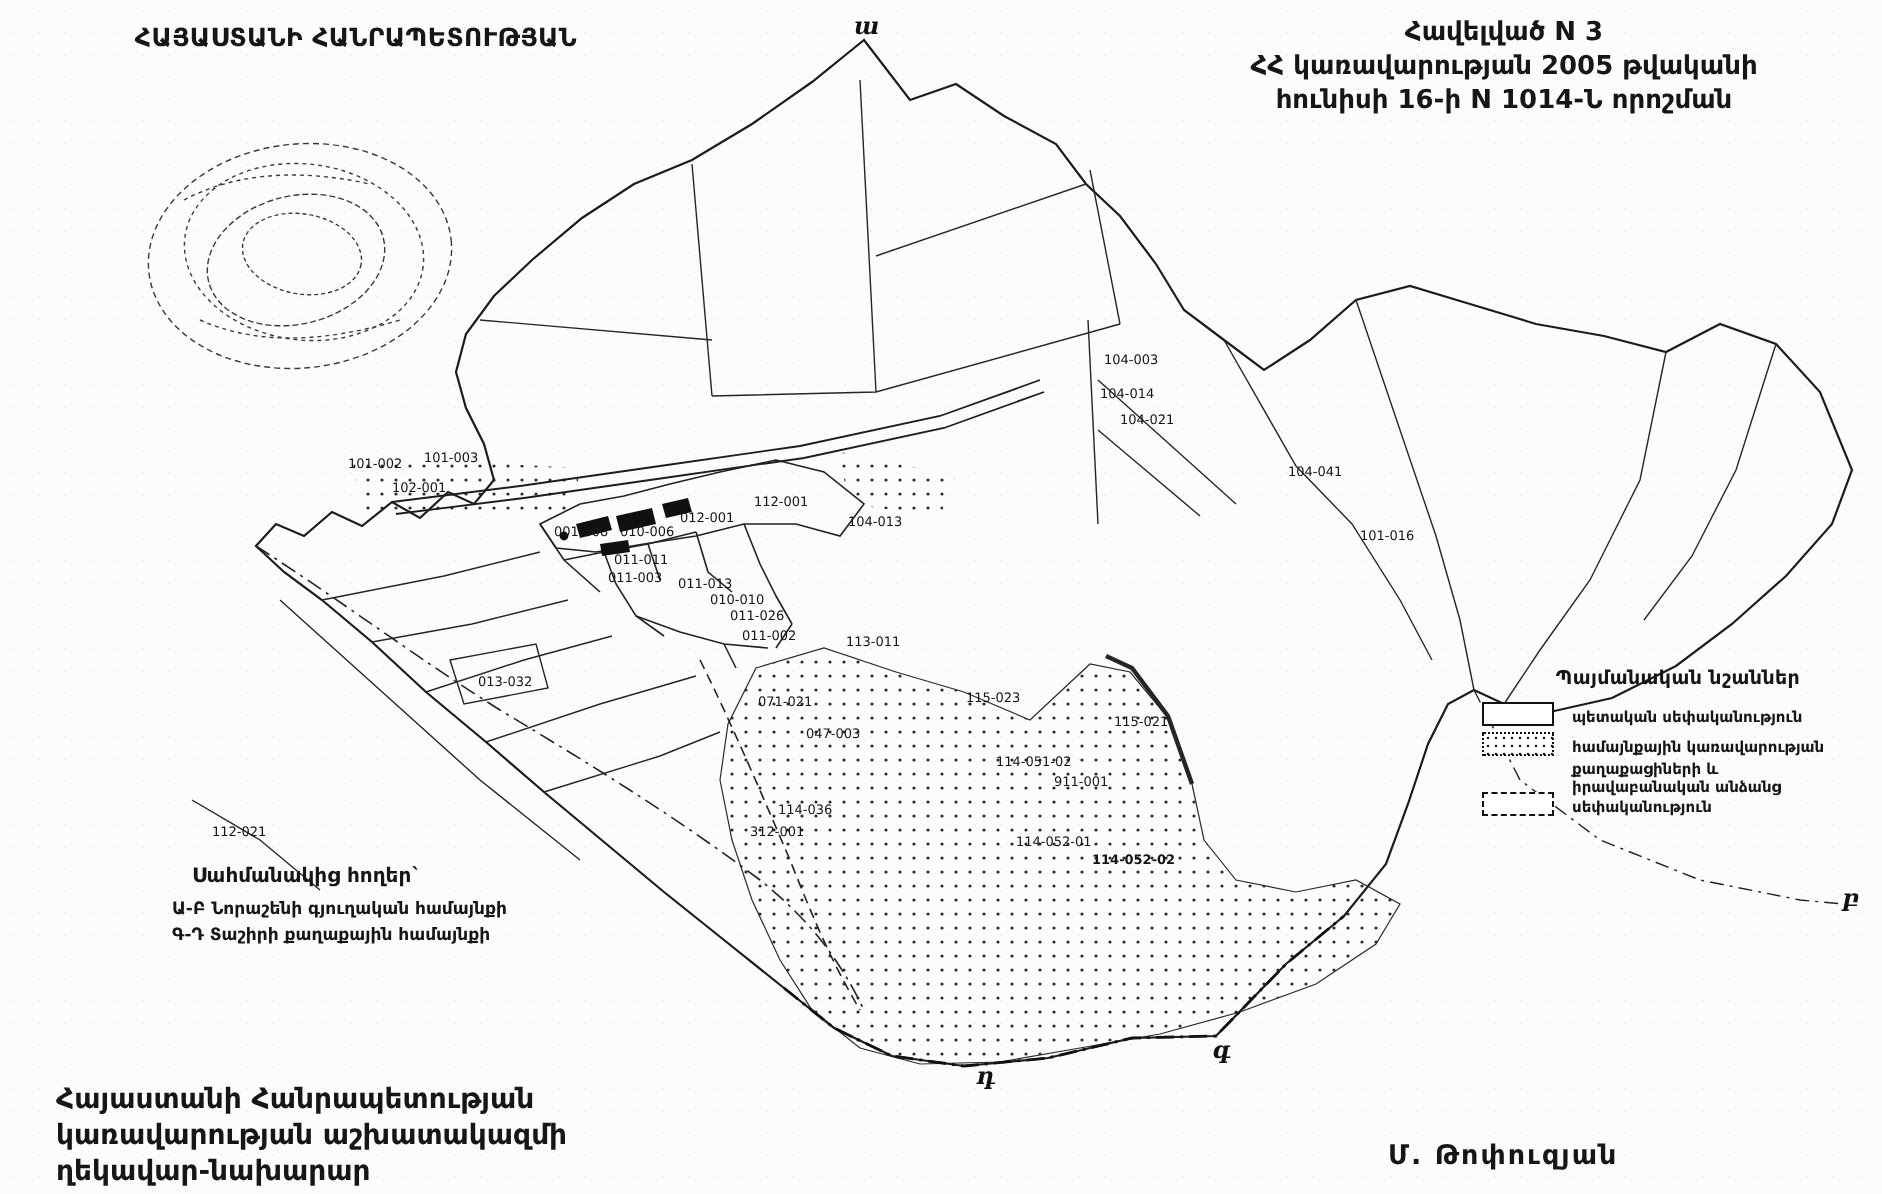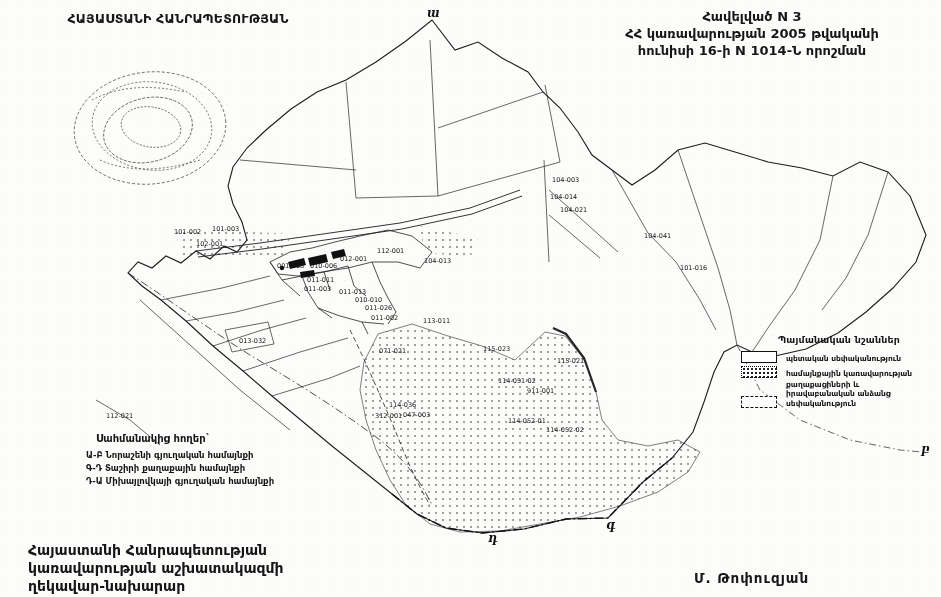--- a/index.html
+++ b/index.html
@@ -151,21 +151,20 @@
   <div class="legend-row">
     <div class="lg-box lg-dashed"></div>
     <div class="lg-label">քաղաքացիների և իրավաբանական անձանց սեփականություն</div>
   </div>
 </div>
 
 <div class="neighbors">
   <div class="neighbors-header">Սահմանակից հողեր`</div>
   <div class="neighbor-item">Ա-Բ Նորաշենի գյուղական համայնքի</div>
   <div class="neighbor-item">Գ-Դ Տաշիրի քաղաքային համայնքի</div>
-  <div class="neighbor-item">Դ-Ա Միխայլովկայի գյուղական համայնքի</div>
 </div>
 
 <div class="gov-block">
   <div>Հայաստանի Հանրապետության</div>
   <div>կառավարության աշխատակազմի</div>
   <div>ղեկավար-նախարար</div>
 </div>
 
 <div class="signature">Մ. Թոփուզյան</div>
 
@@ -185,29 +184,29 @@
     <span class="parcel-label" style="left: 424px; top: 258px;">104-013</span>
     <span class="parcel-label" style="left: 307px; top: 277px; text-align: right;">011-011</span>
     <span class="parcel-label" style="left: 304px; top: 286px;">011-003</span>
     <span class="parcel-label" style="left: 339px; top: 289px;">011-013</span>
     <span class="parcel-label" style="left: 355px; top: 297px;">010-010</span>
     <span class="parcel-label" style="left: 365px; top: 305px;">011-026</span>
     <span class="parcel-label" style="left: 371px; top: 315px;">011-002</span>
     <span class="parcel-label" style="left: 239px; top: 338px;">013-032</span>
     <span class="parcel-label" style="left: 423px; top: 318px;">113-011</span>
     <span class="parcel-label" style="left: 379px; top: 348px;">071-021</span>
-    <span class="parcel-label" style="left: 403px; top: 364px; margin-top: 48px;">047-003</span>
+    <span class="parcel-label" style="left: 403px; top: 364px;">047-003</span>
     <span class="parcel-label" style="left: 483px; top: 346px;">115-023</span>
     <span class="parcel-label" style="left: 557px; top: 358px;">115-021</span>
     <span class="parcel-label" style="left: 498px; top: 378px;">114-051-02</span>
     <span class="parcel-label" style="left: 527px; top: 388px;">911-001</span>
     <span class="parcel-label" style="left: 389px; top: 402px;">114-036</span>
     <span class="parcel-label" style="left: 375px; top: 413px;">312-001</span>
     <span class="parcel-label" style="left: 508px; top: 418px;">114-052-01</span>
-    <span class="parcel-label" style="left: 546px; top: 427px;">114-052-02</span>
+    <span class="parcel-label" style="left: 546px; top: 427px; font-weight: bold;">114-052-02</span>
     <span class="parcel-label" style="left: 106px; top: 413px;">112-021</span>
   </div>
 <div class="layer" id="letters-layer">
     <span class="boundary-letter" style="left: 427px; top: 6px;">ա</span>
     <span class="boundary-letter" style="left: 921px; top: 442px;">բ</span>
     <span class="boundary-letter" style="left: 606px; top: 518px;">գ</span>
     <span class="boundary-letter" style="left: 488px; top: 531px;">դ</span>
   </div>
 
 </body></html>

